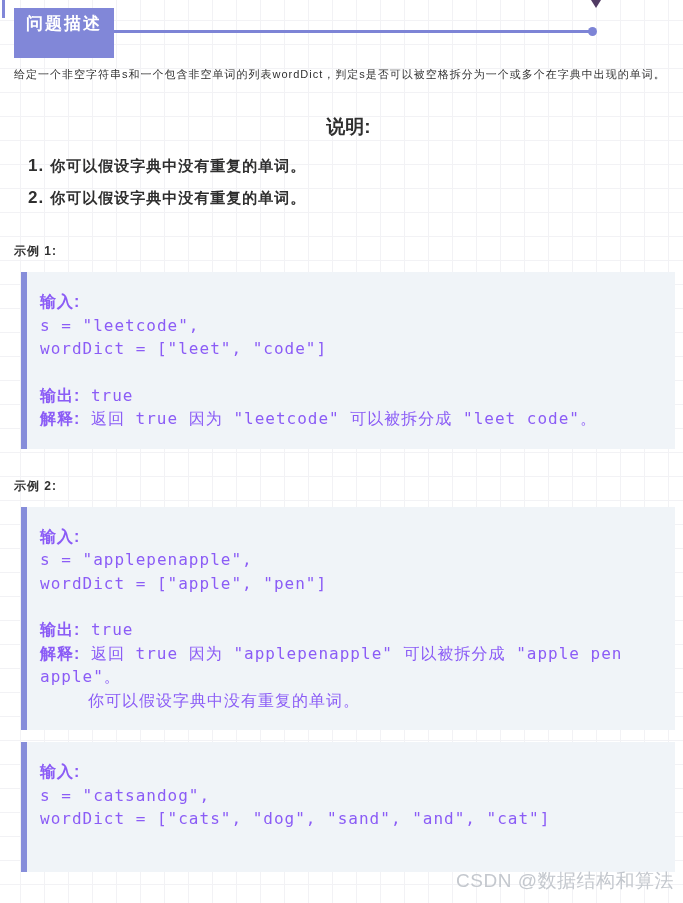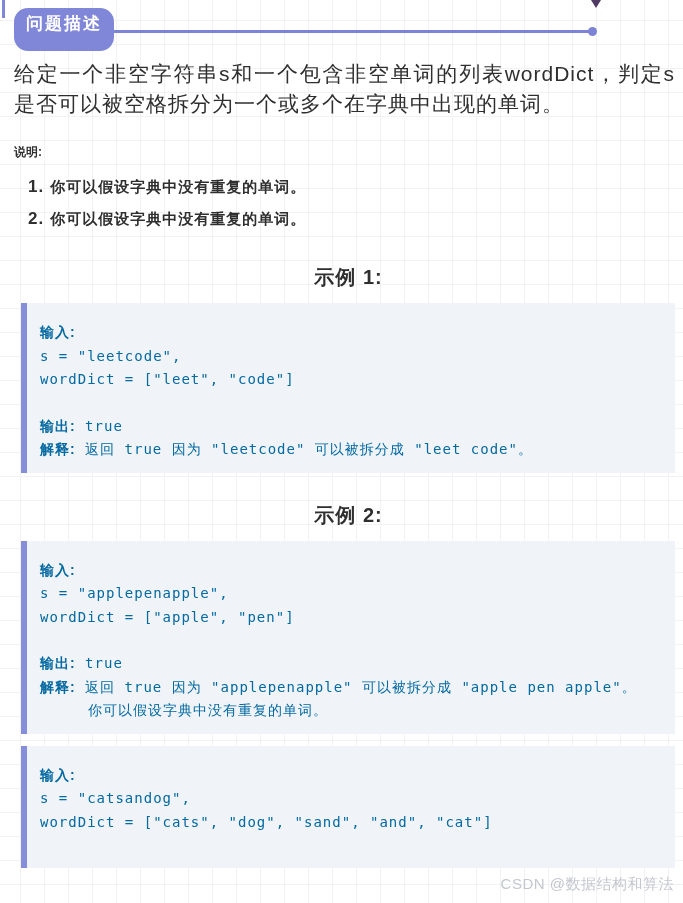--- a/index.html
+++ b/index.html
@@ -43,74 +43,74 @@
     width: 9px; height: 9px; border-radius: 50%; background: #7d84d6;
   }
   .badge {
     position: relative; z-index: 1;
     display: inline-block;
     background: #8187d8;
     color: #ffffff;
     font-weight: bold;
     font-size: 17px;
     letter-spacing: 2px;
-    padding: 4px 12px 16px 12px;
-    border-radius: 14px;
+    padding: 4px 12px 23px 12px;
+    border-radius: 0;
   }
   
   .description {
     margin: 19px 8px 0 14px;
-    font-size: 21px;
+    font-size: 11px;
     line-height: 30px;
     letter-spacing: 1px;
     text-align: justify;
     color: #2f2f2f;
   }
   
   .notes-title {
     margin: 25px 0 0 14px;
-    font-size: 12px;
+    font-size: 19px;
     font-weight: bold;
+    text-align: center;
   }
   .notes-list { margin: 10px 0 0 28px; list-style: none; }
   .notes-item {
     font-size: 15px;
     font-weight: bold;
     line-height: 32px;
     letter-spacing: 1px;
   }
   .notes-num { font-size: 17px; font-weight: bold; margin-right: 6px; }
   
   .example-title {
     margin: 29px 0 0 14px;
-    font-size: 20px;
+    font-size: 12px;
     font-weight: bold;
     letter-spacing: 1px;
-    text-align: center;
   }
   .example-block {
     margin: 12px 8px 0 21px;
     background: #f0f4f8;
     border-left: 6px solid #868dda;
-    padding: 18px 14px 11px 13px;
+    padding: 18px 14px 18px 13px;
     font-family: "DejaVu Sans Mono", "Liberation Mono", monospace;
-    font-size: 14px;
+    font-size: 16px;
     line-height: 23.5px;
-    color: #0369a1;
+    color: #8b5cf6;
     letter-spacing: 1px;
   }
   .code-line { white-space: pre-wrap; }
   .blank-line { height: 23px; }
   .lbl { font-weight: bold; font-family: "Liberation Sans", sans-serif; }
   .explain-cont { padding-left: 48px; }
   
   .watermark {
     position: absolute;
     right: 9px; bottom: 9px;
-    font-size: 15px;
+    font-size: 19px;
     color: #c4c8ce;
     letter-spacing: 0.5px;
   }
 </style>
 </head>
 <body>
 
 <div class="page">
 
   <div class="left-tick"></div>

